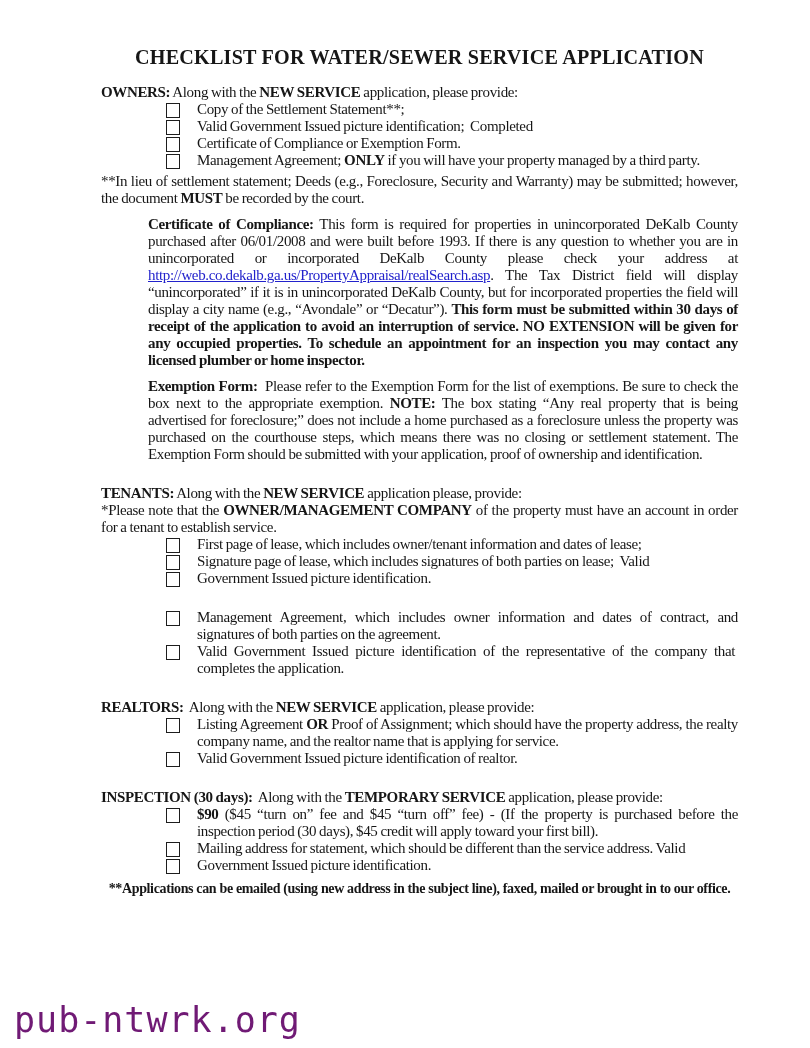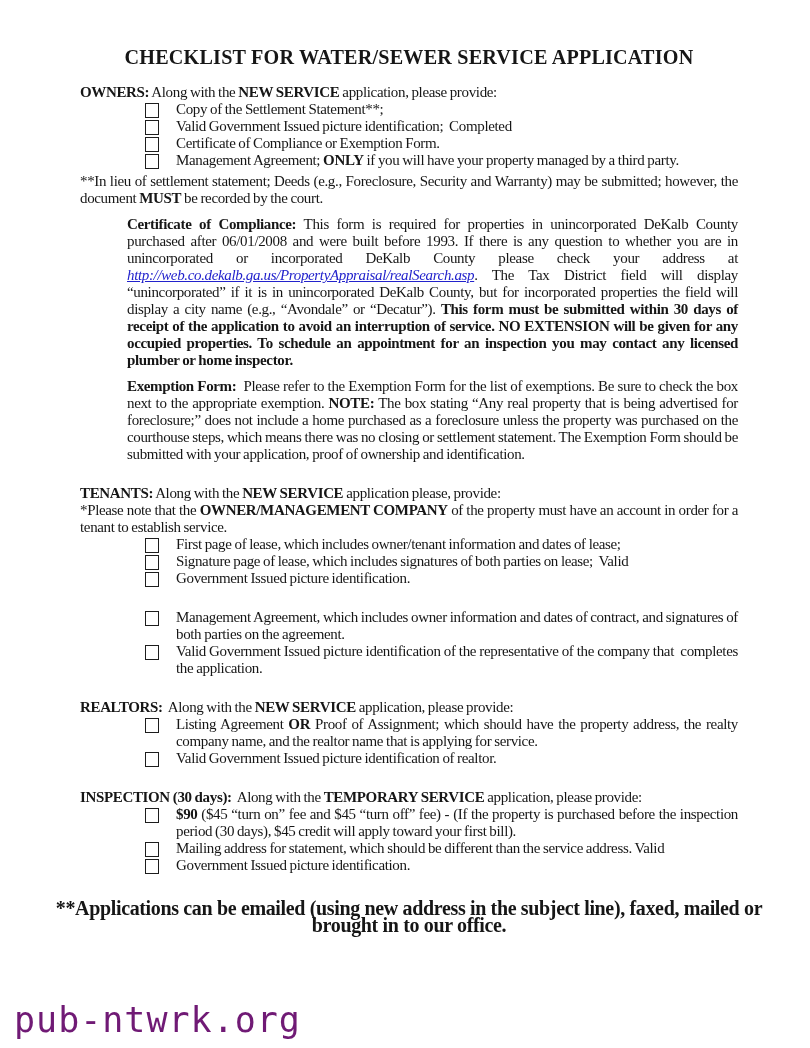--- a/index.html
+++ b/index.html
@@ -9,21 +9,21 @@
     overflow: hidden;
   }
   body {
     font-family: "Liberation Serif", serif;
     color: #161616;
     position: relative;
   }
   .page {
     position: absolute;
     top: 0; left: 0; right: 0; bottom: 0;
-    padding: 42px 72px 0 80px;
+    padding: 42px 72px 0 101px;
     box-sizing: border-box;
     border-radius: 29px;
   }
   .title {
     text-align: center;
     font-size: 21px;
     font-weight: bold;
     letter-spacing: 0.2px;
     margin: 2px 0 14px 0;
     line-height: 26px;
@@ -34,21 +34,20 @@
     line-height: 17px;
     letter-spacing: -0.35px;
     word-spacing: -0.5px;
   }
   p { margin: 0; }
   .b { font-weight: bold; }
   .lnk {
     color: #2222cc;
     text-decoration: underline;
     cursor: pointer;
-    font-style: italic;
   }
   .just { text-align: justify; }
   .indent { margin-left: 47px; }
   .sec-gap { margin-top: 22px; }
   .note-gap { margin-top: 4px; }
   .para-gap { margin-top: 9px; }
   .item {
     display: flex;
     margin-left: 65px;
   }
@@ -57,24 +56,24 @@
     width: 12px; height: 13px;
     border: 1.6px solid #1d1d1d;
     margin: 2px 17px 0 0;
     background: #fff;
   }
   .itxt {
     flex: 1;
     text-align: justify;
   }
   .footer-note {
-    margin: 26px -26px 0 -26px;
+    margin: 6px -26px 0 -26px;
     text-align: center;
     font-weight: bold;
-    font-size: 20px;
+    font-size: 14px;
     line-height: 17px;
     letter-spacing: -0.35px;
   }
   .watermark {
     position: absolute;
     left: 14px;
     bottom: 8px;
     font-family: "DejaVu Sans Mono", monospace;
     font-size: 35px;
     color: #701a75;

